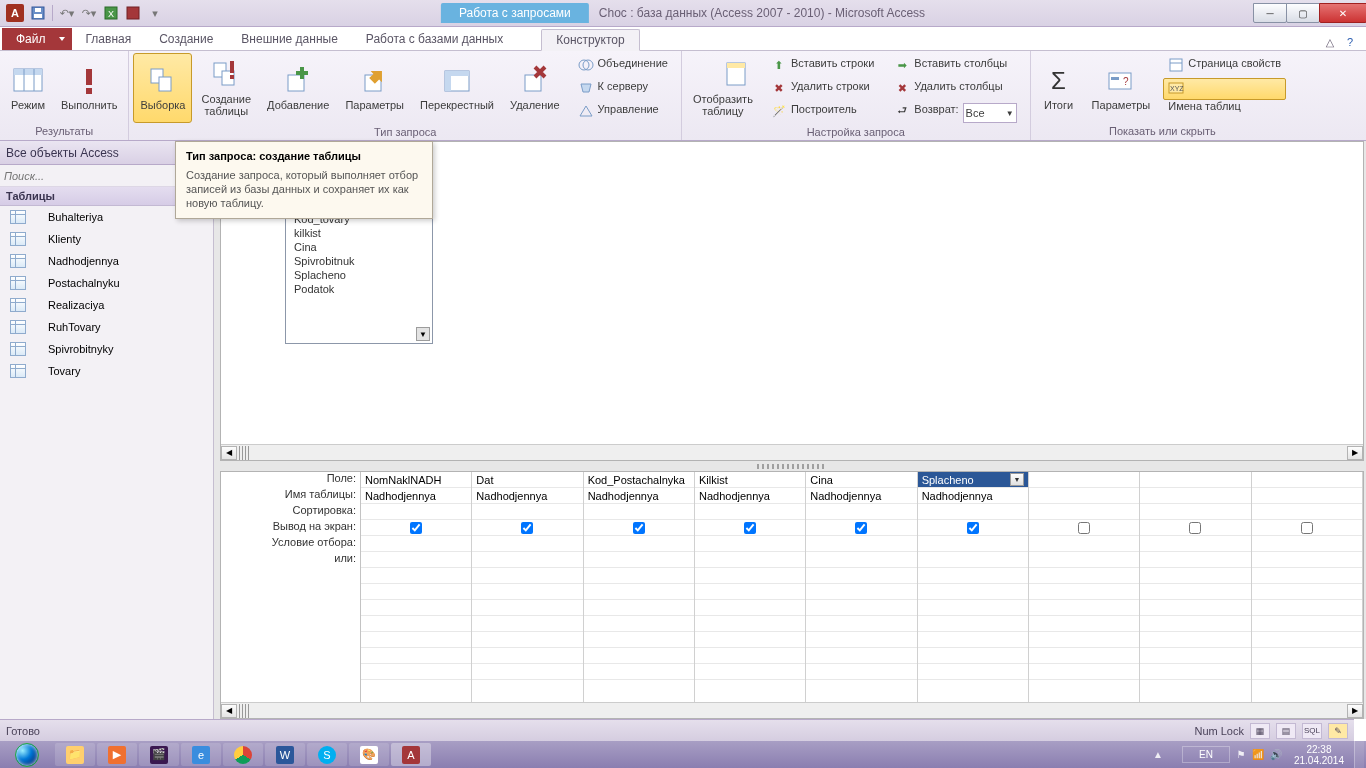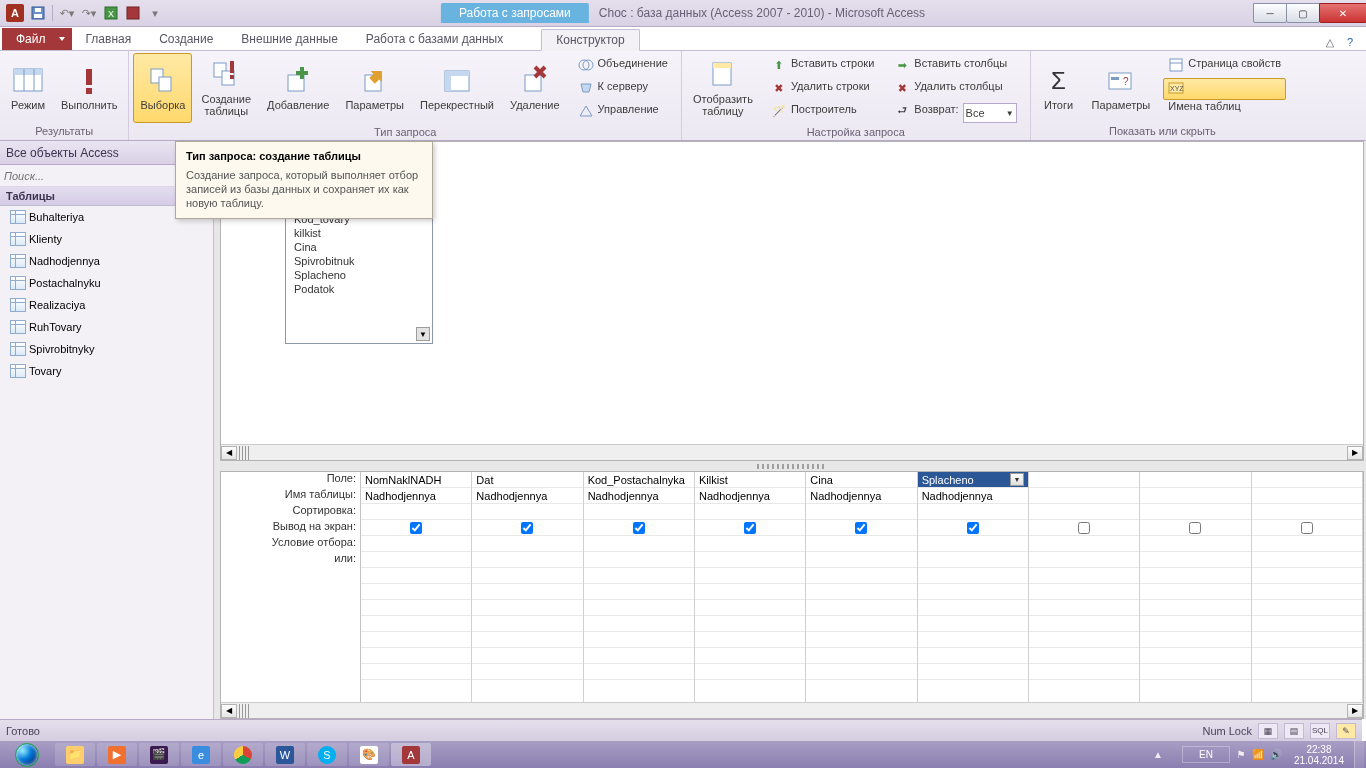--- a/index.html
+++ b/index.html
@@ -45,21 +45,21 @@
 .small-ico { width: 16px; height: 16px; display: inline-flex; align-items: center; justify-content: center; }
 .combo { height: 20px; border: 1px solid #b7a9c9; background: #fff; width: 54px; font-size: 11px; padding: 0 2px; display: flex; align-items: center; justify-content: space-between; }
 
 
 .workspace { position: absolute; top: 141px; left: 0; right: 0; bottom: 49px; display: flex; }
 .navpane { width: 214px; background: #f3f1f5; border-right: 1px solid #c5bed0; display: flex; flex-direction: column; }
 .nav-header { height: 24px; background: linear-gradient(#eae5f1, #d9d0e5); border-bottom: 1px solid #b7a9c9; display: flex; align-items: center; padding: 0 6px; color: #3a3450; font-size: 12px; justify-content: space-between; }
 .nav-search { height: 22px; border-bottom: 1px solid #ddd7e5; padding: 2px 4px; display: flex; align-items: center; }
 .nav-search input { width: 100%; border: none; background: transparent; font-size: 11px; font-style: italic; color: #999; outline: none; }
 .nav-group { background: linear-gradient(#e4ddef, #d6cce6); padding: 3px 6px; font-size: 11px; font-weight: bold; color: #3a3450; border-bottom: 1px solid #c3b9d3; display: flex; justify-content: space-between; }
-.nav-item { padding: 4px 10px; display: flex; align-items: center; gap: 3px; cursor: pointer; }
+.nav-item { padding: 4px 10px; display: flex; align-items: center; gap: 22px; cursor: pointer; }
 .table-ico { width: 16px; height: 14px; background: linear-gradient(#fff, #dbeaf7); border: 1px solid #8fabcd; display: inline-block; position: relative; }
 .table-ico::before { content: ""; position: absolute; left: 0; right: 0; top: 3px; height: 1px; background: #8fabcd; }
 .table-ico::after { content: ""; position: absolute; left: 4px; top: 0; bottom: 0; width: 1px; background: #8fabcd; }
 
 
 .design-area { flex: 1; background: #e7e7e7; position: relative; }
 .query-tab-close { position: absolute; right: 6px; top: 4px; width: 16px; height: 16px; color: #666; cursor: pointer; font-size: 14px; display: flex; align-items: center; justify-content: center; }
 .upper-pane { position: absolute; top: 0; left: 6px; right: 2px; height: 320px; background: #fff; border: 1px solid #b3b3b3; }
 .table-box { position: absolute; left: 64px; top: 22px; width: 148px; height: 180px; border: 1px solid #8c97a9; background: #fff; }
 .table-box .tf-list { height: 100%; overflow: hidden; display: flex; flex-direction: column; }
@@ -86,21 +86,21 @@
 .qcol .cell .dd { margin-left: auto; width: 14px; height: 13px; background: linear-gradient(#fdfdfd,#e0e0e0); border: 1px solid #9c9c9c; font-size: 7px; display: flex; align-items: center; justify-content: center; color: #333; }
 input.chk { width: 12px; height: 12px; }
 .qbe-scroll { height: 16px; background: #efefef; border-top: 1px solid #ccc; display: flex; align-items: center; }
 
 
 .tooltip { position: absolute; left: 175px; top: 141px; width: 258px; background: #fdf9ef; border: 1px solid #b0a898; box-shadow: 2px 2px 5px rgba(0,0,0,0.2); padding: 8px 10px; z-index: 50; }
 .tooltip .tt-title { font-weight: bold; font-size: 11px; margin-bottom: 6px; }
 .tooltip .tt-body { font-size: 11px; color: #555; line-height: 14px; }
 
 
-.statusbar { position: absolute; bottom: 27px; left: 0; right: 4px; height: 22px; background: linear-gradient(#e5dfec, #d5cde0); border-top: 1px solid #b7a9c9; display: flex; align-items: center; padding: 0 6px; font-size: 11px; color: #4a4259; }
+.statusbar { position: absolute; bottom: 27px; left: 0; right: 12px; height: 22px; background: linear-gradient(#e5dfec, #d5cde0); border-top: 1px solid #b7a9c9; display: flex; align-items: center; padding: 0 6px; font-size: 11px; color: #4a4259; }
 .sb-right { margin-left: auto; display: flex; align-items: center; gap: 6px; }
 .view-btn { width: 20px; height: 16px; border: 1px solid #c3b9d3; background: #efe9f5; display: flex; align-items: center; justify-content: center; font-size: 9px; cursor: pointer; }
 
 
 .taskbar { position: absolute; bottom: 0; left: 0; right: 0; height: 27px; background: linear-gradient(#a89ec4, #8a7eb0); display: flex; align-items: center; }
 .start-btn { width: 54px; height: 27px; display: flex; align-items: center; justify-content: center; cursor: pointer; }
 .start-orb { width: 24px; height: 24px; border-radius: 50%; background: radial-gradient(circle at 30% 30%, #9ef, #0078d7 40%, #004 100%); border: 1px solid #2a4; box-shadow: inset 0 0 4px #fff; }
 .task-item { width: 40px; height: 23px; margin: 0 1px; display: flex; align-items: center; justify-content: center; cursor: pointer; border-radius: 2px; background: rgba(255,255,255,0.15); }
 .tb-ico { width: 18px; height: 18px; border-radius: 2px; display: flex; align-items: center; justify-content: center; font-size: 11px; color: #fff; }
 .tray { margin-left: auto; display: flex; align-items: center; gap: 4px; padding-right: 2px; color: #fff; font-size: 10px; }
@@ -284,21 +284,21 @@
             </span>
             <span>Управление</span>
           </div>
       </div>
     </div>
     <div class="rgroup-label">Тип запроса</div>
   </div>
 
   <div class="rgroup">
     <div class="rgroup-body">
-      <div class="rbtn" style="min-width:64px;">
+      <div class="rbtn" style="min-width:64px;align-items:flex-end;">
         <span class="ico">
             <svg width="32" height="32">
               <rect x="6" y="4" width="18" height="22" fill="#fff" stroke="#7a9cc7"></rect>
               <rect x="6" y="4" width="18" height="5" fill="#ffe9a5"></rect>
             </svg>
           </span>
         <span class="lbl" style="white-space:pre;">Отобразить
 таблицу</span>
       </div>
       <div class="rcol">

